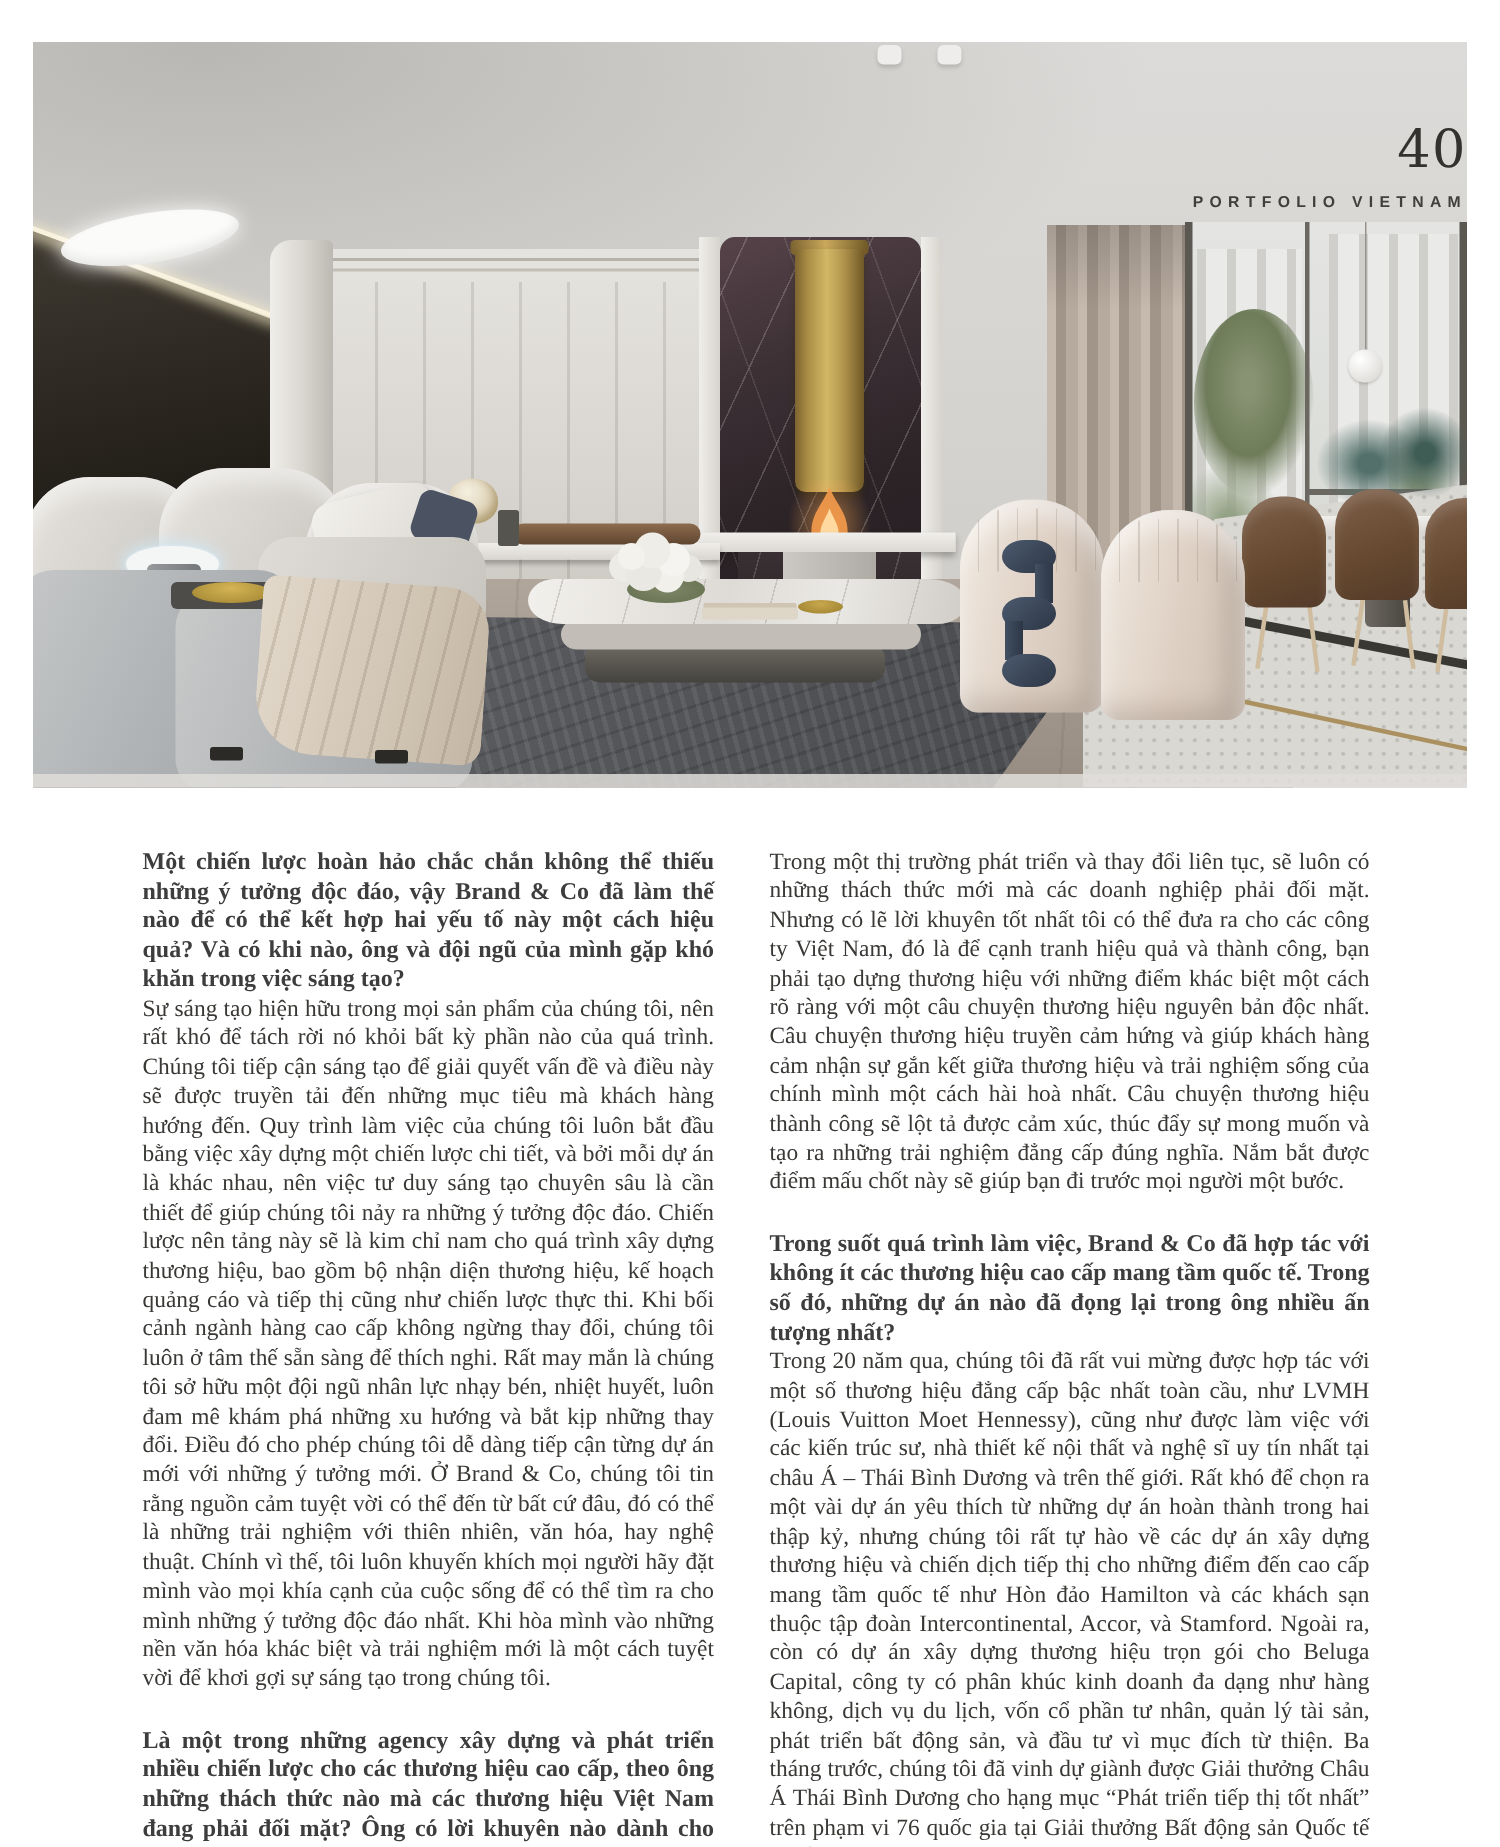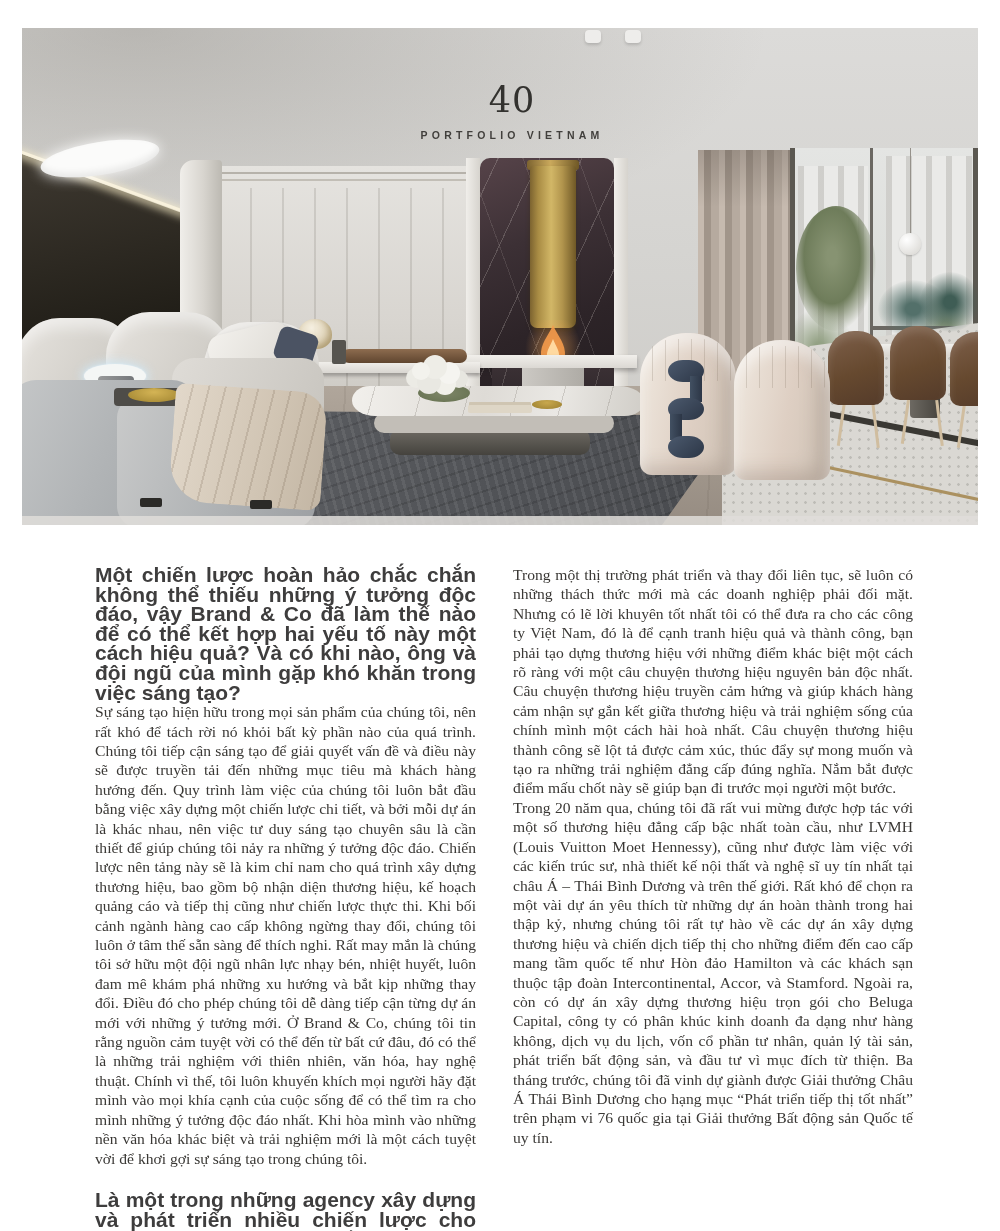--- a/index.html
+++ b/index.html
@@ -161,31 +161,31 @@
       background:
         repeating-linear-gradient(100deg,rgba(92,72,52,.16) 0 2px,transparent 2px 16px),
         linear-gradient(100deg,#e2d8ca 0%,#d1c5b4 60%,#c3b6a4 100%);}
   .sofa-foot{width:22px;height:9px;border-radius:2px;background:#2b2a27;}
   .glow-disc{left:62px;top:336px;width:62px;height:24px;border-radius:50%;background:#f4f6f5;
       box-shadow:0 0 10px 3px rgba(208,230,242,.9),0 0 2px #ffffff;}
   .disc-base{left:76px;top:348px;width:36px;height:24px;border-radius:4px;
       background:linear-gradient(90deg,#98999a,#74777a);}
   .bottom-strip{left:0;top:488px;width:956px;height:9px;background:rgba(223,221,217,.85);}
 
-  .photo-header{left:12px;top:52px;width:100%;text-align:center;z-index:50;}
+  .photo-header{left:0;top:52px;width:100%;text-align:right;z-index:50;}
   .page-number{font-family:"DejaVu Serif",serif;font-size:35px;font-weight:400;
       color:#33322f;letter-spacing:1px;}
   .kicker{margin-top:9px;font-size:10.5px;letter-spacing:4.2px;color:#413f3c;font-weight:700;}
 
   
   .columns{display:flex;gap:37px;margin:40px 0 0 95px;width:818px;}
   .col-left{width:381px;}
   .col-right{width:400px;}
-  .q{margin:22px 0 0;font-family:Liberation Sans, sans-serif;font-weight:700;
-     font-size:21px;line-height:19.6px;color:#3e3d3d;text-align:justify;}
+  .q{margin:22px 0 0;font-family:Liberation Serif, serif;font-weight:700;
+     font-size:16px;line-height:19.6px;color:#3e3d3d;text-align:justify;}
   .q:first-child{margin-top:0;}
   .a{margin:0;font-family:"Liberation Serif",serif;font-size:15.6px;line-height:19.4px;
      color:#3a3835;text-align:justify;}
 </style>
 </head>
 <body>
 
 <div class="page">
 
   <figure class="photo" style="margin:28px 0 0 22px;">
@@ -305,17 +305,18 @@
   </figure>
 
   <div class="columns">
     <div class="col-left">
       <p class="q">Một chiến lược hoàn hảo chắc chắn không thể thiếu những ý tưởng độc đáo, vậy Brand &amp; Co đã làm thế nào để có thể kết hợp hai yếu tố này một cách hiệu quả? Và có khi nào, ông và đội ngũ của mình gặp khó khăn trong việc sáng tạo?</p>
       <p class="a">Sự sáng tạo hiện hữu trong mọi sản phẩm của chúng tôi, nên rất khó để tách rời nó khỏi bất kỳ phần nào của quá trình. Chúng tôi tiếp cận sáng tạo để giải quyết vấn đề và điều này sẽ được truyền tải đến những mục tiêu mà khách hàng hướng đến. Quy trình làm việc của chúng tôi luôn bắt đầu bằng việc xây dựng một chiến lược chi tiết, và bởi mỗi dự án là khác nhau, nên việc tư duy sáng tạo chuyên sâu là cần thiết để giúp chúng tôi nảy ra những ý tưởng độc đáo. Chiến lược nên tảng này sẽ là kim chỉ nam cho quá trình xây dựng thương hiệu, bao gồm bộ nhận diện thương hiệu, kế hoạch quảng cáo và tiếp thị cũng như chiến lược thực thi. Khi bối cảnh ngành hàng cao cấp không ngừng thay đổi, chúng tôi luôn ở tâm thế sẵn sàng để thích nghi. Rất may mắn là chúng tôi sở hữu một đội ngũ nhân lực nhạy bén, nhiệt huyết, luôn đam mê khám phá những xu hướng và bắt kịp những thay đổi. Điều đó cho phép chúng tôi dễ dàng tiếp cận từng dự án mới với những ý tưởng mới. Ở Brand &amp; Co, chúng tôi tin rằng nguồn cảm tuyệt vời có thể đến từ bất cứ đâu, đó có thể là những trải nghiệm với thiên nhiên, văn hóa, hay nghệ thuật. Chính vì thế, tôi luôn khuyến khích mọi người hãy đặt mình vào mọi khía cạnh của cuộc sống để có thể tìm ra cho mình những ý tưởng độc đáo nhất. Khi hòa mình vào những nền văn hóa khác biệt và trải nghiệm mới là một cách tuyệt vời để khơi gợi sự sáng tạo trong chúng tôi.</p>
       <p class="q">Là một trong những agency xây dựng và phát triển nhiều chiến lược cho các thương hiệu cao cấp, theo ông những thách thức nào mà các thương hiệu Việt Nam đang phải đối mặt? Ông có lời khuyên nào dành cho họ?</p>
     </div>
     <div class="col-right">
       <p class="a">Trong một thị trường phát triển và thay đổi liên tục, sẽ luôn có những thách thức mới mà các doanh nghiệp phải đối mặt. Nhưng có lẽ lời khuyên tốt nhất tôi có thể đưa ra cho các công ty Việt Nam, đó là để cạnh tranh hiệu quả và thành công, bạn phải tạo dựng thương hiệu với những điểm khác biệt một cách rõ ràng với một câu chuyện thương hiệu nguyên bản độc nhất. Câu chuyện thương hiệu truyền cảm hứng và giúp khách hàng cảm nhận sự gắn kết giữa thương hiệu và trải nghiệm sống của chính mình một cách hài hoà nhất. Câu chuyện thương hiệu thành công sẽ lột tả được cảm xúc, thúc đẩy sự mong muốn và tạo ra những trải nghiệm đẳng cấp đúng nghĩa. Nắm bắt được điểm mấu chốt này sẽ giúp bạn đi trước mọi người một bước.</p>
+      <p class="q">Trong suốt quá trình làm việc, Brand &amp; Co đã hợp tác với không ít các thương hiệu cao cấp mang tầm quốc tế. Trong số đó, những dự án nào đã đọng lại trong ông nhiều ấn tượng nhất?</p>
       <p class="a">Trong 20 năm qua, chúng tôi đã rất vui mừng được hợp tác với một số thương hiệu đẳng cấp bậc nhất toàn cầu, như LVMH (Louis Vuitton Moet Hennessy), cũng như được làm việc với các kiến trúc sư, nhà thiết kế nội thất và nghệ sĩ uy tín nhất tại châu Á – Thái Bình Dương và trên thế giới. Rất khó để chọn ra một vài dự án yêu thích từ những dự án hoàn thành trong hai thập kỷ, nhưng chúng tôi rất tự hào về các dự án xây dựng thương hiệu và chiến dịch tiếp thị cho những điểm đến cao cấp mang tầm quốc tế như Hòn đảo Hamilton và các khách sạn thuộc tập đoàn Intercontinental, Accor, và Stamford. Ngoài ra, còn có dự án xây dựng thương hiệu trọn gói cho Beluga Capital, công ty có phân khúc kinh doanh đa dạng như hàng không, dịch vụ du lịch, vốn cổ phần tư nhân, quản lý tài sản, phát triển bất động sản, và đầu tư vì mục đích từ thiện. Ba tháng trước, chúng tôi đã vinh dự giành được Giải thưởng Châu Á Thái Bình Dương cho hạng mục “Phát triển tiếp thị tốt nhất” trên phạm vi 76 quốc gia tại Giải thưởng Bất động sản Quốc tế uy tín.</p>
     </div>
   </div>
 
 </div>
 
 </body></html>

